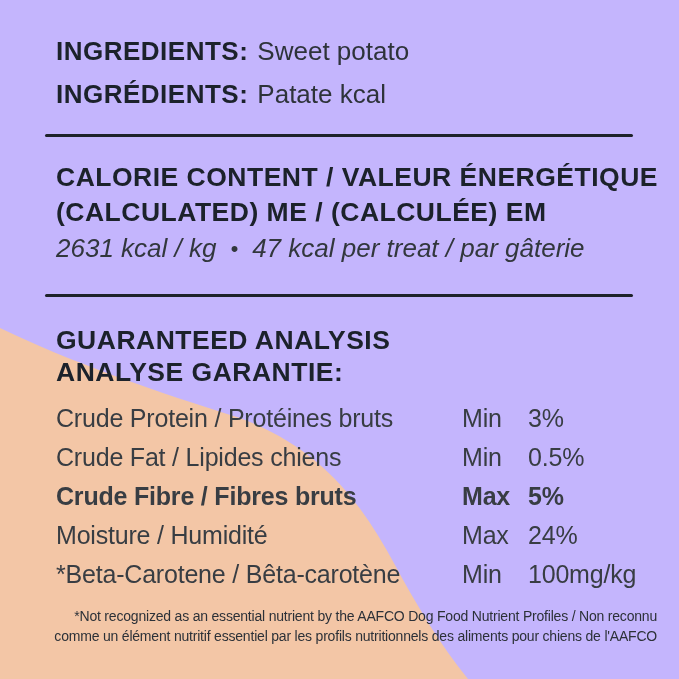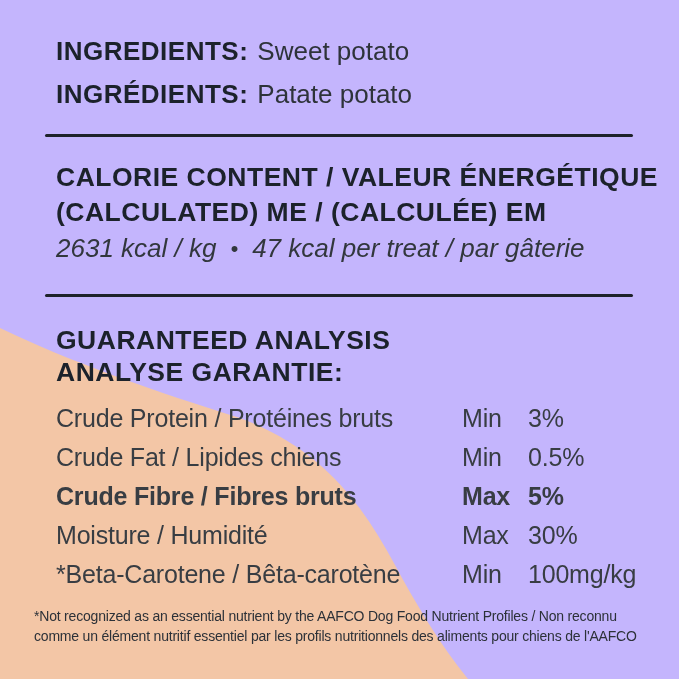--- a/index.html
+++ b/index.html
@@ -38,41 +38,41 @@
   .ga-row .row-label{position:absolute;left:0;white-space:nowrap;}
   .ga-row .row-qualifier{position:absolute;left:406px;white-space:nowrap;}
   .ga-row .row-value{position:absolute;left:472px;white-space:nowrap;}
   .ga-row-0{top:404px;}
   .ga-row-1{top:443px;}
   .ga-row-2{top:482px;font-weight:bold;}
   .ga-row-3{top:521px;}
   .ga-row-4{top:560px;}
 
   .footnote{
-    position:absolute;left:34px;width:611px;top:607px;
-    text-align:left;font-size:14px;line-height:19.5px;
+    position:absolute;left:46px;width:611px;top:607px;
+    text-align:right;font-size:14px;line-height:19.5px;
     letter-spacing:-0.2px;color:#2C3138;
   }
 </style>
 </head>
 <body>
 
 <div class="label-canvas">
 
   <svg class="blob-svg" viewBox="0 0 679 679" aria-hidden="true">
     <path d="M 0 328 C 70 362 160 393 240 418 C 320 448 360 500 395 565 C 415 602 440 645 468 679 L 0 679 Z" fill="#F3C6A6"></path>
   </svg>
 
   <div class="content">
 
     <div class="textline ing-line1">
       <span class="ing-label">INGREDIENTS:</span><span class="ing-value">Sweet potato</span>
     </div>
     <div class="textline ing-line2">
-      <span class="ing-label">INGRÉDIENTS:</span><span class="ing-value">Patate potato</span>
+      <span class="ing-label">INGRÉDIENTS:</span><span class="ing-value">Patate kcal</span>
     </div>
 
     <div class="divider divider-1"></div>
 
     <div class="textline bold-heading cal-h1">CALORIE CONTENT / VALEUR ÉNERGÉTIQUE</div>
     <div class="textline bold-heading cal-h2">(CALCULATED) ME / (CALCULÉE) EM</div>
     <div class="textline cal-values">
       <span>2631 kcal / kg</span><span class="cal-sep">•</span><span>47 kcal per treat / par gâterie</span>
     </div>
 
@@ -92,21 +92,21 @@
       <span class="row-value">0.5%</span>
     </div>
     <div class="ga-row ga-row-2">
       <span class="row-label">Crude Fibre / Fibres bruts</span>
       <span class="row-qualifier">Max</span>
       <span class="row-value">5%</span>
     </div>
     <div class="ga-row ga-row-3">
       <span class="row-label">Moisture / Humidité</span>
       <span class="row-qualifier">Max</span>
-      <span class="row-value">30%</span>
+      <span class="row-value">24%</span>
     </div>
     <div class="ga-row ga-row-4">
       <span class="row-label">*Beta-Carotene / Bêta-carotène</span>
       <span class="row-qualifier">Min</span>
       <span class="row-value">100mg/kg</span>
     </div>
 
     <div class="footnote">
       <span>*Not recognized as an essential nutrient by the AAFCO Dog Food Nutrient Profiles / Non reconnu</span><br>
       <span>comme un élément nutritif essentiel par les profils nutritionnels des aliments pour chiens de l'AAFCO</span>

